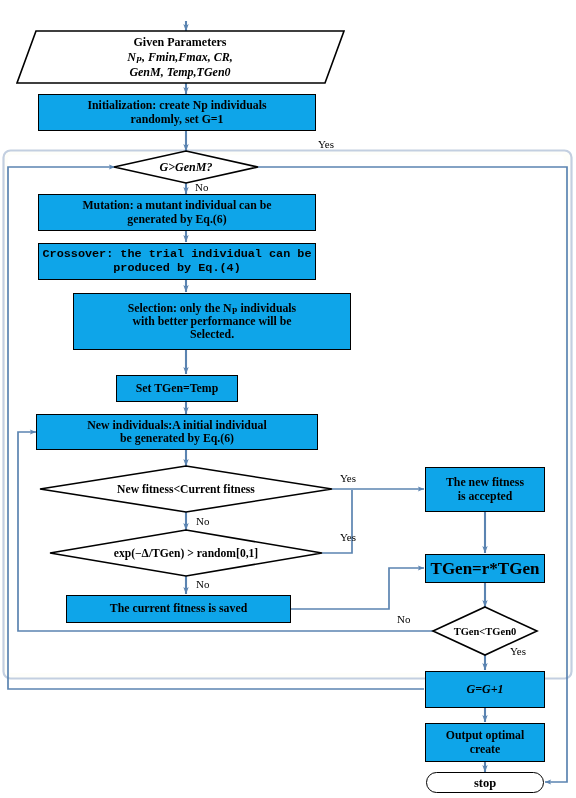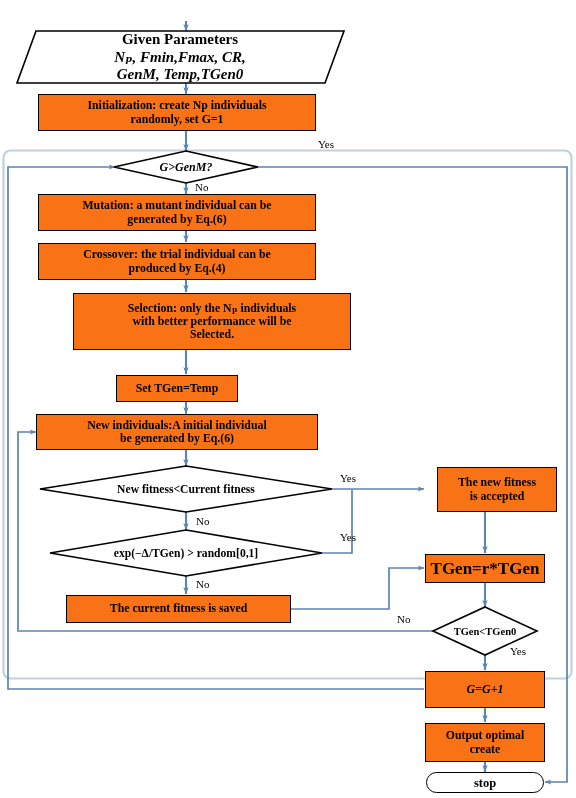--- a/index.html
+++ b/index.html
@@ -3,21 +3,21 @@
 <meta charset="utf-8">
 <style>
   html,body{margin:0;padding:0;background:#ffffff;}
   body{width:576px;height:798px;position:relative;overflow:hidden;
        font-family:"Liberation Serif","DejaVu Serif",serif;}
   #stage{position:absolute;left:0;top:0;width:576px;height:798px;}
   svg.layer{position:absolute;left:0;top:0;width:576px;height:798px;overflow:visible;}
   .node{position:absolute;box-sizing:border-box;display:flex;align-items:center;
         justify-content:center;text-align:center;color:#000;font-weight:bold;
         line-height:1.12;}
-  .box{border:1.6px solid #000;background:#f97316;}
+  .box{border:1.6px solid #000;background:#0ea5e9;}
   .term{border:1.6px solid #000;background:#fff;border-radius:999px;}
   .lbl{position:absolute;color:#000;font-weight:normal;font-size:11px;
        font-family:"Liberation Serif","DejaVu Serif",serif;background:transparent;}
   .dia-text{position:absolute;display:flex;align-items:center;justify-content:center;
             text-align:center;color:#000;font-weight:bold;pointer-events:none;}
   .it{font-style:italic;}
 </style>
 </head>
 <body>
 
@@ -85,42 +85,42 @@
     <polygon points="186,151 258,167 186,183 114,167" fill="#ffffff" stroke="#000000" stroke-width="1.6"></polygon>
 
     <polygon points="186,466 332,489 186,512 40,489" fill="#ffffff" stroke="#000000" stroke-width="1.6"></polygon>
 
     <polygon points="186,530 322,553 186,576 50,553" fill="#ffffff" stroke="#000000" stroke-width="1.6"></polygon>
 
     <polygon points="485,607 537,631 485,655 433,631" fill="#ffffff" stroke="#000000" stroke-width="1.6"></polygon>
   </svg>
 
 
-  <div class="dia-text" style="left:30px;top:31px;width:300px;height:52px;font-size:15px;flex-direction:column;">
+  <div class="dia-text" style="left:30px;top:31px;width:300px;height:52px;font-size:12px;flex-direction:column;">
 
     <span>Given Parameters</span>
     <span class="it">Nₚ, Fmin,Fmax, CR,</span>
     <span class="it">GenM, Temp,TGen0</span>
   </div>
 
   <div class="node box" style="left:38px;top:94px;width:278px;height:37px;font-size:11.8px;flex-direction:column;">
     <span>Initialization: create Np  individuals</span>
     <span>randomly, set  G=1</span>
   </div>
 
   <div class="dia-text it" style="left:120px;top:158px;width:132px;height:18px;font-size:12px;">
     <span>G&gt;GenM?</span>
   </div>
 
   <div class="node box" style="left:38px;top:194px;width:278px;height:37px;font-size:11.8px;flex-direction:column;">
     <span>Mutation: a mutant individual can be</span>
     <span>generated by Eq.(6)</span>
   </div>
 
-  <div class="node box" style="left:38px;top:243px;width:278px;height:37px;font-size:11.8px;flex-direction:column;">
+  <div class="node box" style="left:38px;top:243px;width:278px;height:37px;font-size:11.8px;flex-direction:column;font-family:Liberation Mono, monospace;">
     <span>Crossover: the trial individual can be</span>
     <span>produced by Eq.(4)</span>
   </div>
 
   <div class="node box" style="left:38px;top:293px;width:278px;height:57px;font-size:11.8px;flex-direction:column;margin-left:35px;">
     <span>Selection: only the Nₚ individuals</span>
     <span>with better performance will be</span>
     <span>Selected.</span>
   </div>
 
@@ -138,21 +138,21 @@
   </div>
 
   <div class="dia-text" style="left:62px;top:545px;width:248px;height:17px;font-size:11.6px;">
     <span>exp(−Δ/TGen) &gt; random[0,1]</span>
   </div>
 
   <div class="node box" style="left:66px;top:595px;width:225px;height:28px;font-size:11.8px;">
     <span>The current fitness is saved</span>
   </div>
 
-  <div class="node box" style="left:437px;top:467px;width:120px;height:45px;font-size:11.8px;flex-direction:column;">
+  <div class="node box" style="left:425px;top:467px;width:120px;height:45px;font-size:11.8px;flex-direction:column;">
     <span>The new fitness</span>
     <span>is accepted</span>
   </div>
 
   <div class="node box" style="left:425px;top:554px;width:120px;height:29px;font-size:17px;justify-content:center;">
     <span>TGen=r*TGen</span>
   </div>
 
   <div class="dia-text" style="left:437px;top:623px;width:96px;height:16px;font-size:10.5px;">
     <span>TGen&lt;TGen0</span>

